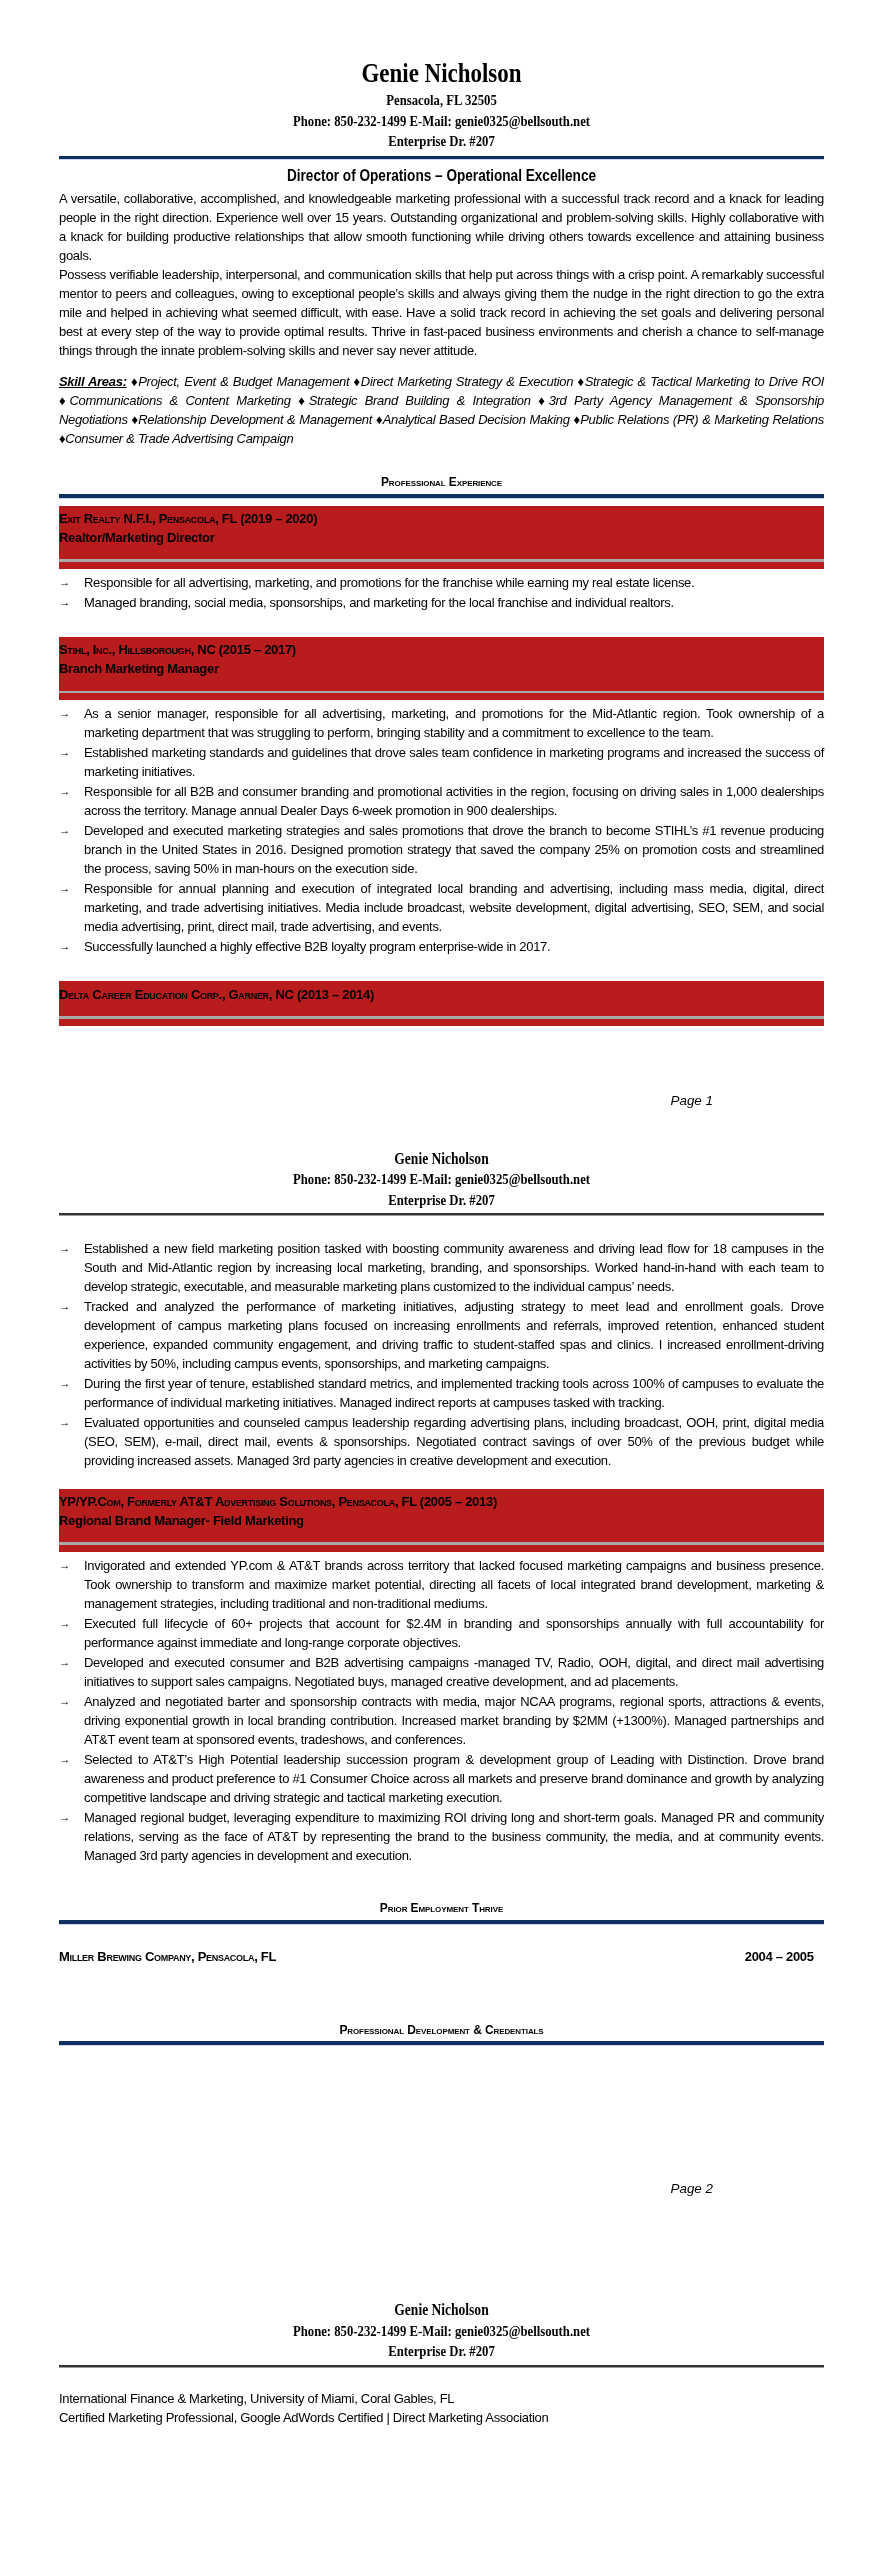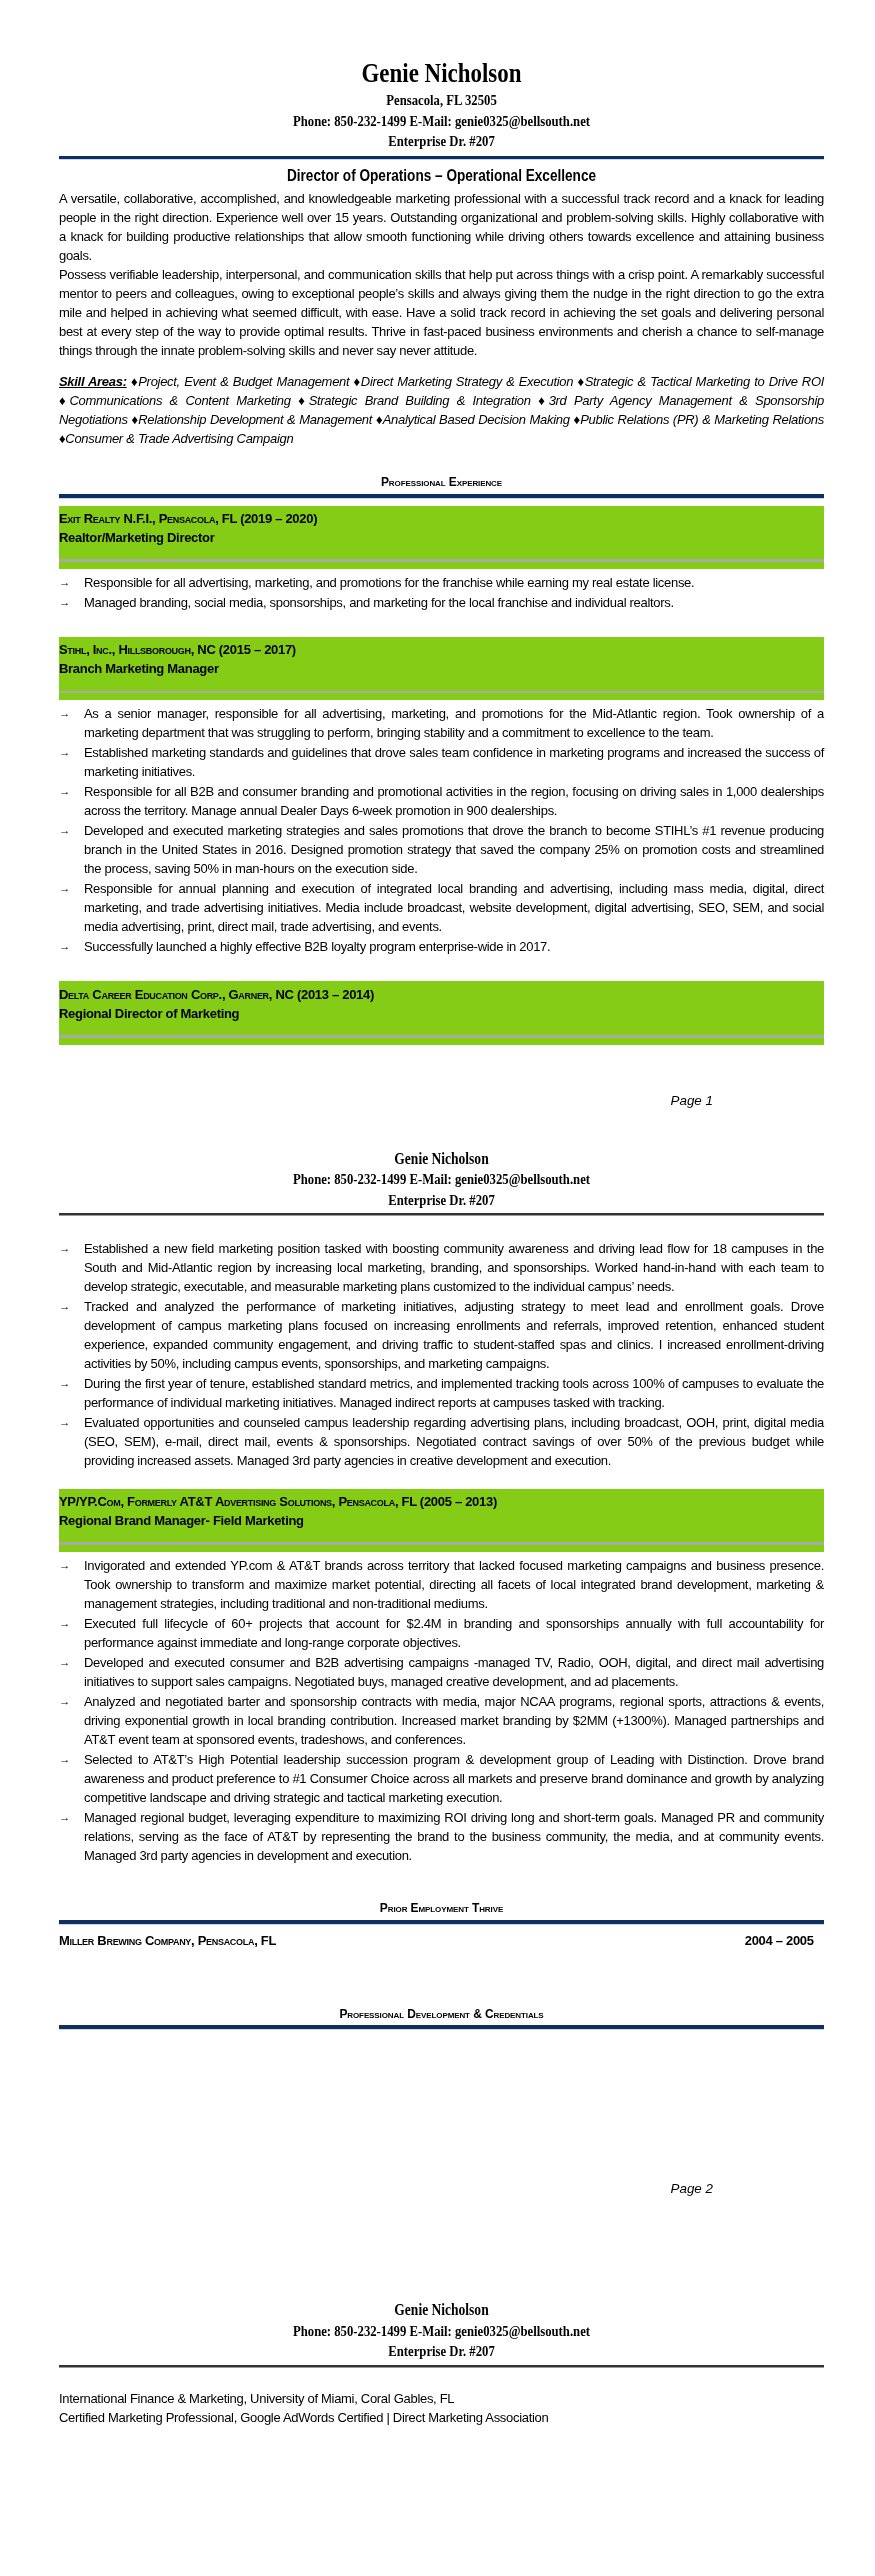--- a/index.html
+++ b/index.html
@@ -19,21 +19,21 @@
   .title { text-align: center; font-weight: bold; font-size: 16px; line-height: 20.6px; margin-top: 5.2px; transform: scaleX(0.85); }
 
   .para { font-size: 13px; line-height: 19px; text-align: justify; letter-spacing: -0.3px; }
 
   .skills { font-size: 13px; line-height: 19px; text-align: justify; font-style: italic; letter-spacing: -0.3px; margin-top: 12px; }
   .skills .lbl { font-weight: bold; text-decoration: underline; }
 
   .section-title { text-align: center; font-weight: bold; font-size: 12px; font-variant: small-caps; letter-spacing: -0.1px; margin-top: 27px; line-height: 15.5px; }
   .section-title + .rule-blue { margin-top: 3.1px; }
 
-  .job { background: #84cc16; margin-top: 7.2px; padding: 3.1px 0 0 0; }
+  .job { background: #b91c1c; margin-top: 7.2px; padding: 3.1px 0 0 0; }
   .job .company { font-weight: bold; font-variant: small-caps; font-size: 13px; line-height: 19px; letter-spacing: -0.3px; }
   .job .role { font-weight: bold; font-size: 13px; line-height: 19px; letter-spacing: -0.3px; }
   .job .bar { height: 2.6px; background: #a9a9a9; margin-top: 12.4px; }
   .job .pad { height: 7.2px; }
 
   ul.bullets { list-style: none; margin: 4.1px 0 0 0; padding: 0; }
   ul.bullets li { position: relative; padding-left: 25px; font-size: 13px; line-height: 19px; text-align: justify; letter-spacing: -0.3px; margin-bottom: 1px; }
   ul.bullets li .arrow { position: absolute; left: 0; top: 0; font-size: 11.3px; }
 
   .footer { position: absolute; right: 53px; font-style: italic; font-size: 13.4px; }
@@ -90,21 +90,20 @@
       <li><span class="arrow">→</span><span>As a senior manager,  responsible for all advertising, marketing, and promotions for the Mid-Atlantic region. Took ownership of a marketing department that was struggling to perform, bringing stability and a commitment to excellence to the team.</span></li>
       <li><span class="arrow">→</span><span>Established marketing standards and guidelines that drove sales team confidence in marketing programs and increased the success of marketing initiatives.</span></li>
       <li><span class="arrow">→</span><span>Responsible for all B2B and consumer branding and promotional activities in the region, focusing on driving sales in 1,000 dealerships across the territory. Manage annual Dealer Days 6-week promotion in 900 dealerships.</span></li>
       <li><span class="arrow">→</span><span>Developed and executed marketing strategies and sales promotions that drove the branch to become STIHL’s #1 revenue producing branch in the United States in 2016. Designed promotion strategy that saved the company 25% on promotion costs and streamlined the process, saving 50% in man-hours on the execution side.</span></li>
       <li><span class="arrow">→</span><span>Responsible for annual planning and execution of integrated local branding and advertising, including mass media, digital, direct marketing, and trade advertising initiatives. Media include broadcast, website development, digital advertising, SEO, SEM, and social media advertising, print, direct mail, trade advertising, and events.</span></li>
       <li><span class="arrow">→</span><span>Successfully launched a highly effective B2B loyalty program enterprise-wide in 2017.</span></li>
     </ul>
 
     <div class="job" style="margin-top:25px;">
       <div class="company">Delta Career Education Corp., Garner, NC (2013 – 2014)</div>
-      <div class="role">Regional Director of Marketing</div>
       <div class="bar"></div>
         <div class="pad"></div>
     </div>
   </div>
   <div class="footer" style="top:1093px;">Page 1</div>
 </div>
 
 <div class="page p2">
   <div class="content" style="top:15.5px;">
     <div class="hdr">
@@ -131,21 +130,21 @@
       <li><span class="arrow">→</span><span>Invigorated and extended YP.com &amp; AT&amp;T brands across territory that lacked focused marketing campaigns and business presence. Took ownership to transform and maximize market potential, directing all facets of local integrated brand development, marketing &amp; management strategies, including traditional and non-traditional mediums.</span></li>
       <li><span class="arrow">→</span><span>Executed full lifecycle of 60+ projects that account for $2.4M in branding and sponsorships annually with full accountability for performance against immediate and long-range corporate objectives.</span></li>
       <li><span class="arrow">→</span><span>Developed and executed consumer and B2B advertising campaigns -managed TV, Radio, OOH, digital, and direct mail advertising initiatives to support sales campaigns. Negotiated buys, managed creative development, and ad placements.</span></li>
       <li><span class="arrow">→</span><span>Analyzed and negotiated barter and sponsorship contracts with media, major NCAA programs, regional sports, attractions &amp; events, driving exponential growth in local branding contribution. Increased market branding by $2MM (+1300%). Managed partnerships and AT&amp;T event team at sponsored events, tradeshows, and conferences.</span></li>
       <li><span class="arrow">→</span><span>Selected to AT&amp;T’s High Potential leadership succession program &amp; development group of Leading with Distinction. Drove brand awareness and product preference to #1 Consumer Choice across all markets and preserve brand dominance and growth by analyzing competitive landscape and driving strategic and tactical marketing execution.</span></li>
       <li><span class="arrow">→</span><span>Managed regional budget, leveraging expenditure to maximizing ROI driving long and short-term goals. Managed PR and community relations, serving as the face of AT&amp;T by representing the brand to the business community, the media, and at community events. Managed 3rd party agencies in development and execution.</span></li>
     </ul>
 
     <div class="section-title" style="margin-top:36px;">Prior Employment Thrive</div>
     <div class="rule-blue"></div>
-    <div style="margin-top:6px;">
+    <div style="margin-top:22px;">
       <div class="prior-row">
         <span>Miller Brewing Company, Pensacola, FL</span>
         <span>2004 – 2005</span>
       </div>
     </div>
 
     <div class="section-title" style="margin-top:57px;">Professional Development &amp; Credentials</div>
     <div class="rule-blue"></div>
   </div>
   <div class="footer" style="top:1048px;">Page 2</div>

